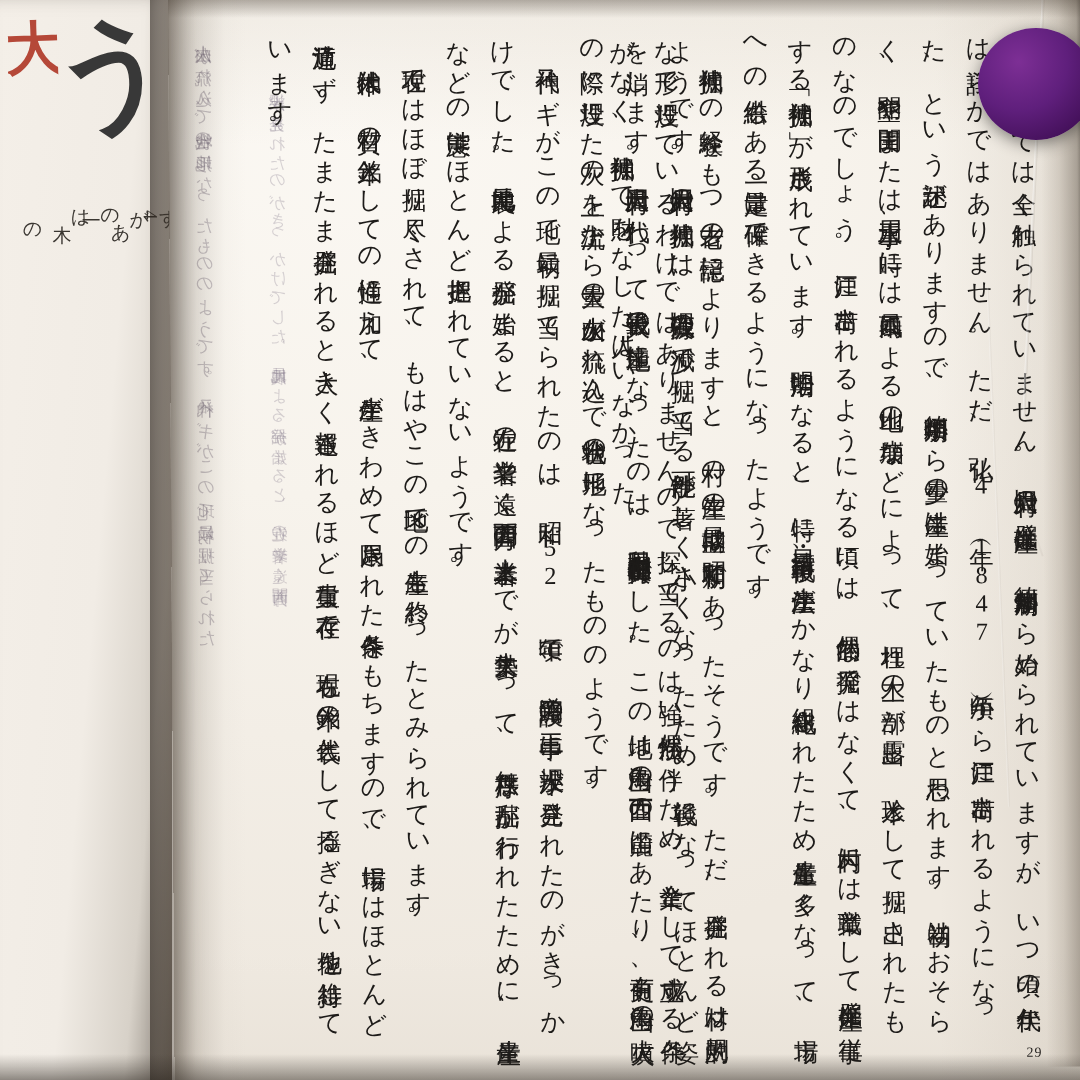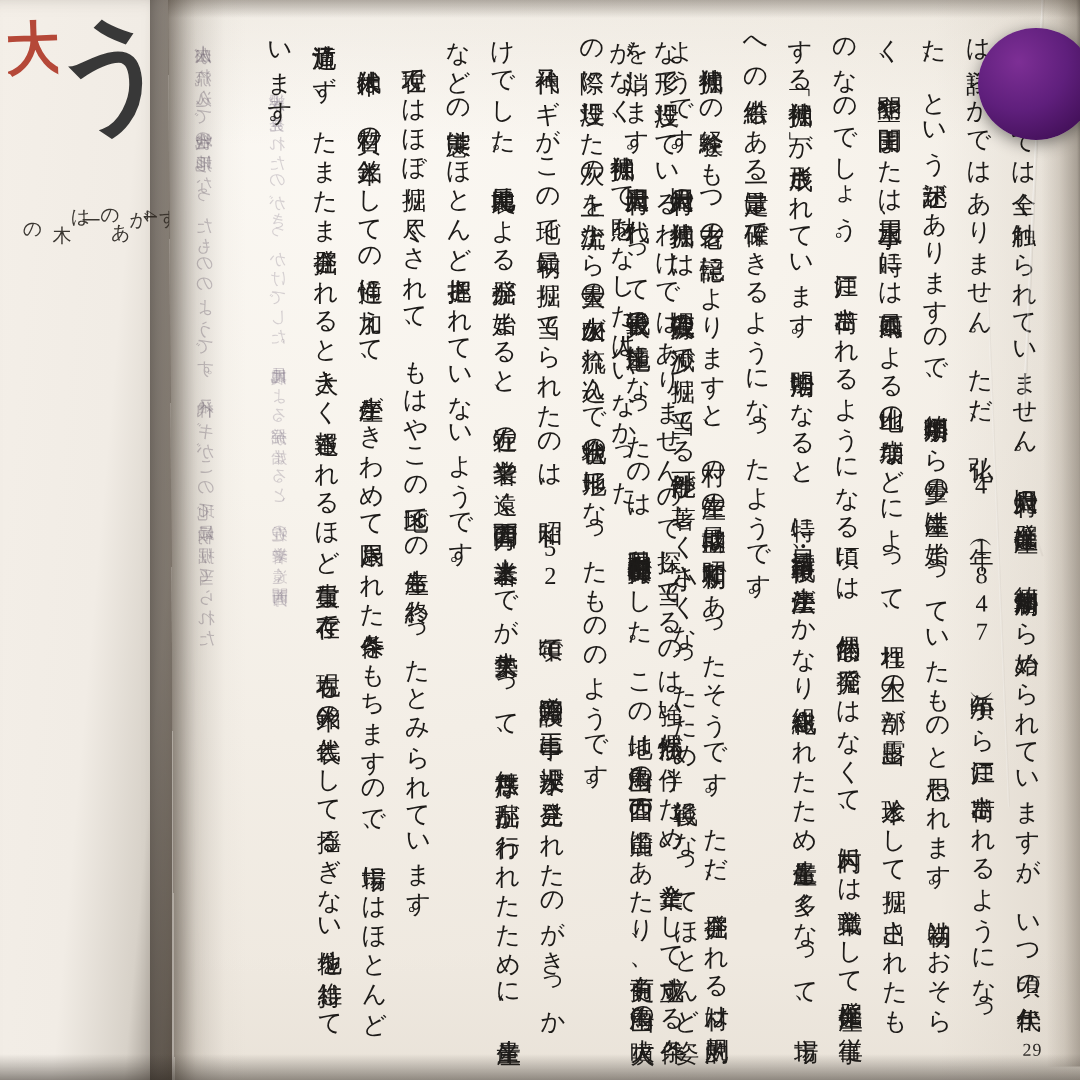--- a/index.html
+++ b/index.html
@@ -154,21 +154,21 @@
     text-align: justify;
     white-space: pre-wrap;
     font-family: "Liberation Serif", "DejaVu Serif", serif;
   }
 
   
   .folio {
     position: absolute;
     right: 44px;
     bottom: 22px;
-    font-size: 18px;
+    font-size: 14px;
     color: #2a2724;
     letter-spacing: 1px;
   }
 
   
   .purple-blob {
     position: absolute;
     right: -14px;
     top: 28px;
     width: 116px;

